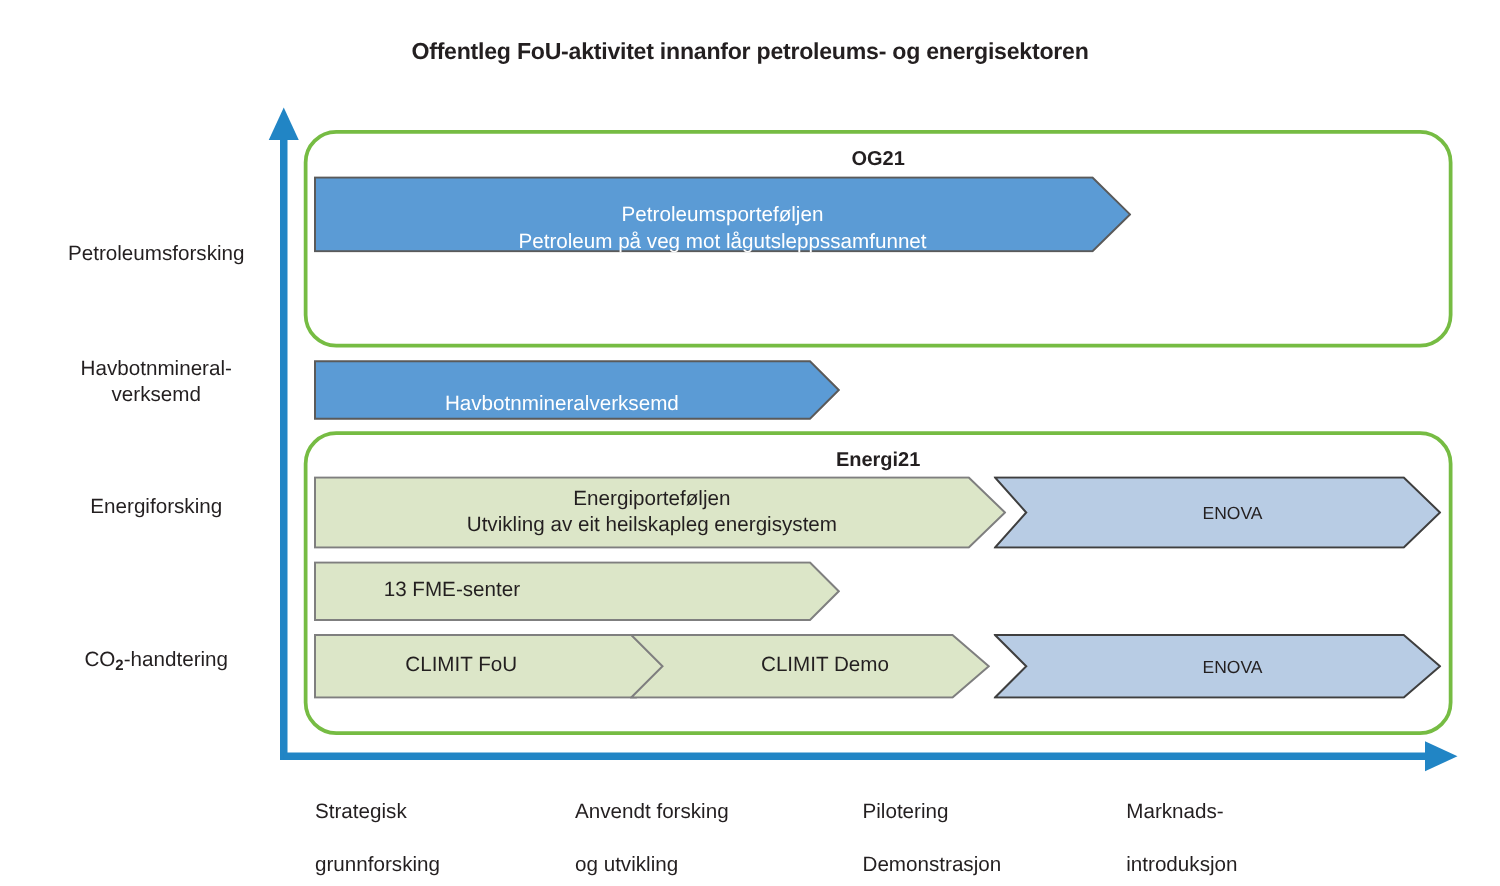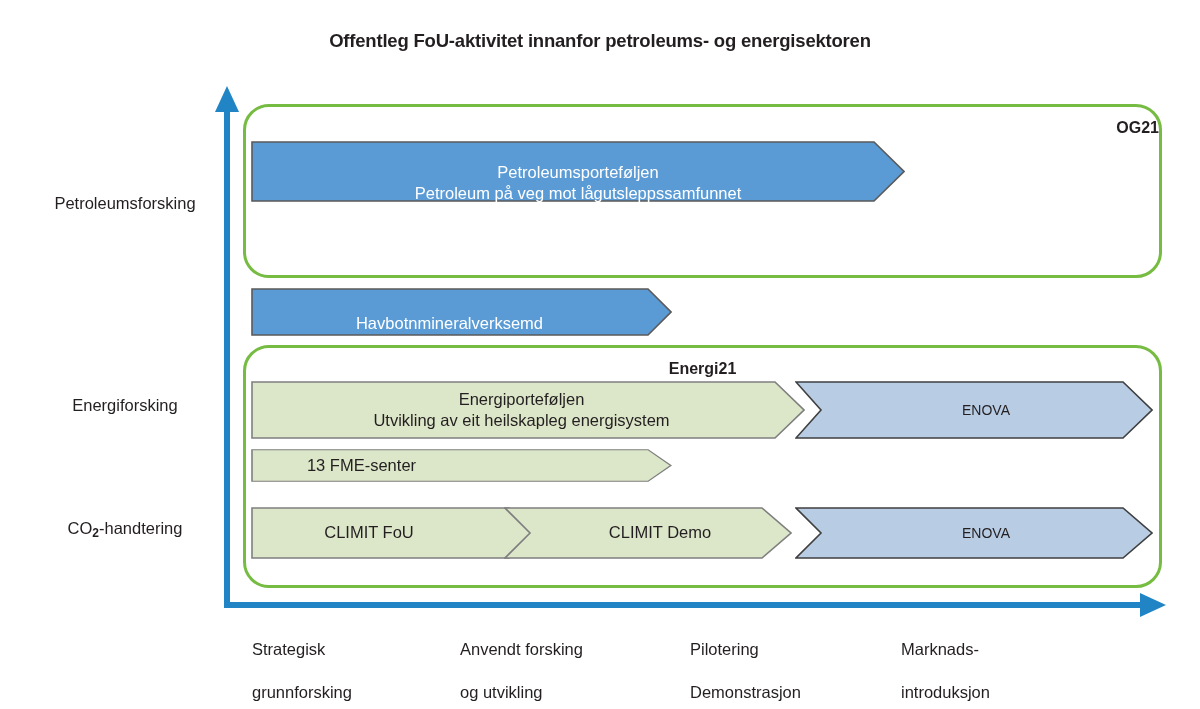--- a/index.html
+++ b/index.html
@@ -108,31 +108,35 @@
     <polygon points="227,86 215,112 239,112" fill="#2185C5"></polygon>
 
     <line x1="227" y1="605" x2="1150" y2="605" stroke="#2185C5" stroke-width="6"></line>
     <polygon points="1166,605 1140,593 1140,617" fill="#2185C5"></polygon>
   </svg>
 
   <div class="row-label" style="top:193px">
     <span>Petroleumsforsking</span>
   </div>
 
+  <div class="row-label" style="top:285px">
+    <div>Havbotnmineral-</div>
+    <div>verksemd</div>
+  </div>
 
   <div class="row-label" style="top:395px">
     <span>Energiforsking</span>
   </div>
 
   <div class="row-label" style="top:518px">
     <span>CO</span><sub>2</sub><span>-handtering</span>
   </div>
 
   <div class="group-box" style="left:243px; top:104px; width:919px; height:174px;">
-    <div class="group-title" style="top:12px;text-align:right;">OG21</div>
+    <div class="group-title" style="top:12px;">OG21</div>
   </div>
 
   <div class="arrow blue" style="left:251px; top:141px; width:654px; height:61px;">
     <svg viewBox="0 0 654 61" preserveAspectRatio="none">
       <polygon points="1,1 623,1 653,30.5 623,60 1,60" fill="#5B9BD5" stroke="#5A5A5A" stroke-width="1.6"></polygon>
     </svg>
     <div class="lbl"><span>Petroleumsporteføljen</span><br><span>Petroleum på veg mot lågutsleppssamfunnet</span></div>
   </div>
 
 
@@ -154,21 +158,21 @@
     <div class="lbl" style="transform:translateX(-12px)"><span>Energiporteføljen</span><br><span>Utvikling av eit heilskapleg energisystem</span></div>
   </div>
 
   <div class="arrow lblue" style="left:795px; top:381px; width:358px; height:58px;">
     <svg viewBox="0 0 358 58" preserveAspectRatio="none">
       <polygon points="1,1 328,1 357,29 328,57 1,57 26,29" fill="#B8CCE4" stroke="#3F3F3F" stroke-width="1.6"></polygon>
     </svg>
     <div class="lbl shift">ENOVA</div>
   </div>
 
-  <div class="arrow green" style="left:251px; top:449px; width:421px; height:33px;">
+  <div class="arrow green" style="left:251px; top:449px; width:421px; height:48px;">
     <svg viewBox="0 0 421 48" preserveAspectRatio="none">
       <polygon points="1,1 397,1 420,24 397,47 1,47" fill="#DCE6C8" stroke="#7F7F7F" stroke-width="1.6"></polygon>
     </svg>
     <div class="lbl" style="transform:translateX(-100px)">13 FME-senter</div>
   </div>
 
   <div class="arrow green" style="left:251px; top:507px; width:288px; height:52px;">
     <svg viewBox="0 0 288 52" preserveAspectRatio="none">
       <polygon points="1,1 258,1 287,26 258,51 1,51" fill="#DCE6C8" stroke="#7F7F7F" stroke-width="1.6"></polygon>
     </svg>

